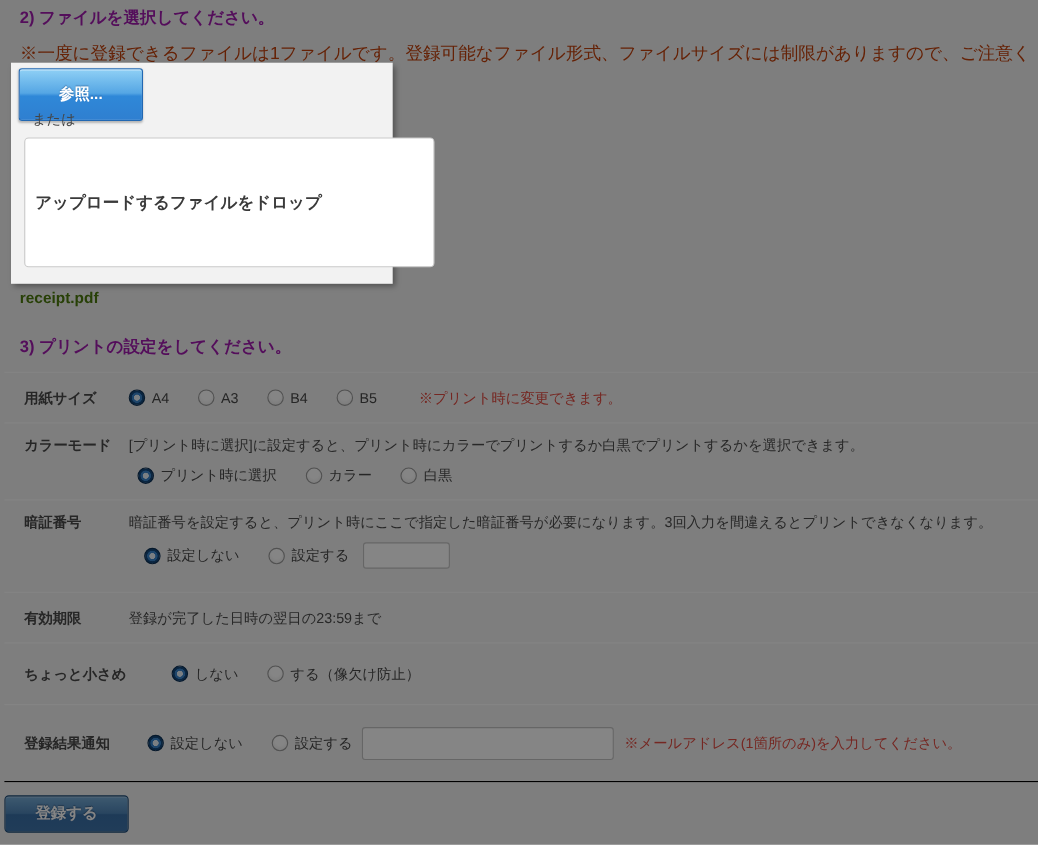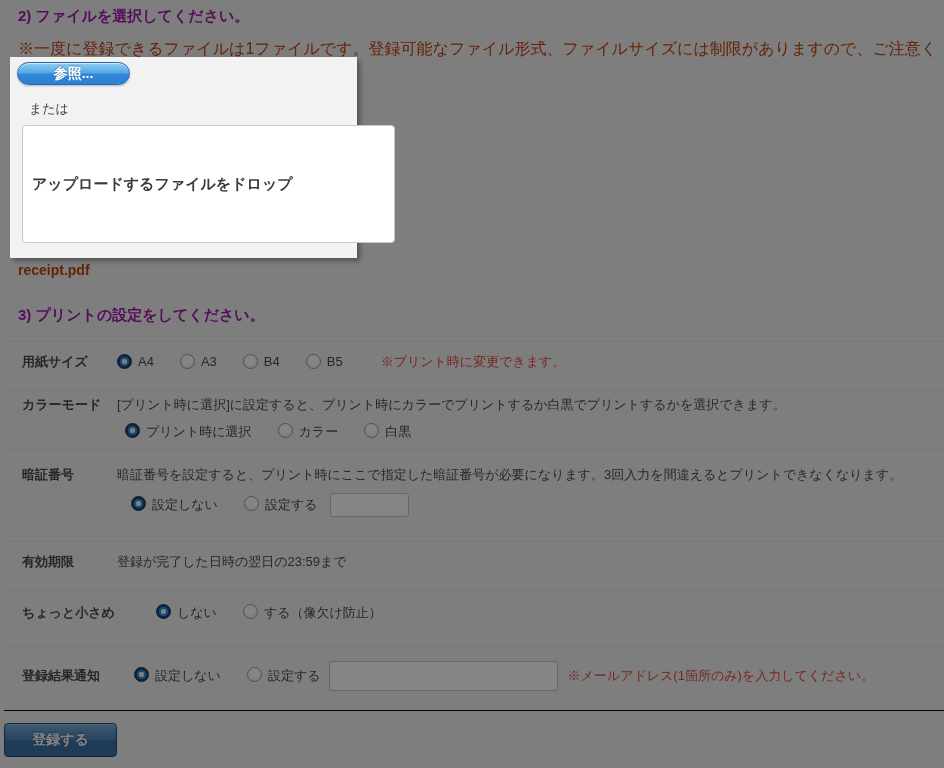--- a/index.html
+++ b/index.html
@@ -22,26 +22,26 @@
     width: 347px; height: 201px;
     background: #f2f2f2;
     z-index: 50;
     box-shadow: 3px 3px 5px rgba(0,0,0,0.35);
   }
   
   .h-step { position: absolute; left: 18px; font-size: 15px; font-weight: bold; color: #a21caf; }
   #heading-file { top: 7px; }
   #heading-print { top: 306px; }
   .warn { position: absolute; left: 18px; top: 39px; font-size: 16px; color: #c2410c; }
-  #file-name { position: absolute; left: 18px; top: 262px; font-size: 14px; font-weight: bold; color: #c2410c; }
+  #file-name { position: absolute; left: 18px; top: 262px; font-size: 14px; font-weight: bold; color: #4d7c0f; }
   
   .btn-browse {
     position: absolute; left: 7px; top: 5px;
-    width: 113px; height: 23px;
-    border: 1px solid #2268b2; border-radius: 13px;
+    width: 113px; height: 48px;
+    border: 1px solid #2268b2; border-radius: 3px;
     background: linear-gradient(180deg, #8fd0f5 0%, #55a6e4 47%, #2f88d8 53%, #2f7fd0 100%);
     color: #fff; font-size: 14px; font-weight: bold;
     font-family: "Liberation Sans", sans-serif;
     text-shadow: 0 -1px 1px rgba(0,30,80,.35);
     box-shadow: inset 0 1px 0 rgba(255,255,255,.55), 0 1px 2px rgba(0,0,0,.25);
     cursor: pointer;
   }
   .or-label { position: absolute; left: 19px; top: 43px; font-size: 13px; color: #444; }
   .dropzone {
     position: absolute; left: 12px; top: 68px;
@@ -59,21 +59,21 @@
   .row-paper   { height: 46px; align-items: center; }
   .row-color   { height: 70px; align-items: flex-start; padding-top: 11px; }
   .row-pin     { height: 84px; align-items: flex-start; padding-top: 11px; }
   .row-expiry  { height: 46px; align-items: center; }
   .row-smaller { height: 56px; align-items: center; gap: 30px; }
   .row-notify  { height: 70px; align-items: center; }
   .row-submit  { height: 58px; border-top: 1px solid #000000; display: flex; justify-content: flex-start; padding-top: 12px; }
   .desc { color: #4d4d4d; }
   .opts { display: flex; align-items: center; }
   .opts.line2 { margin-top: 9px; }
-  .opt { display: inline-flex; margin-right: 26px; cursor: pointer; white-space: nowrap; }
+  .opt { display: inline-flex; align-items: center; margin-right: 26px; cursor: pointer; white-space: nowrap; }
   .opt:last-child { margin-right: 0; }
   .radio { width: 15px; height: 15px; border-radius: 50%; display: inline-block; margin-right: 6px; flex-shrink: 0; }
   .radio.off { background: radial-gradient(circle at 50% 35%, #ffffff 0 40%, #e6e6e6 100%); border: 1px solid #9b9b9b; }
   .radio.on  { background: radial-gradient(circle, #eaf4fc 0 2.5px, #3a85cc 3px 4.5px, #15497e 5px); border: 1px solid #0d3054; }
   .note { color: #e14b41; }
   .txt-input {
     background: #fff; border: 1px solid #c4c4c4; border-radius: 3px;
     font-family: "Liberation Sans", sans-serif; font-size: 13px; padding: 0 5px; color: #333;
   }
   #pin-input { width: 79px; height: 24px; margin-left: 12px; }

